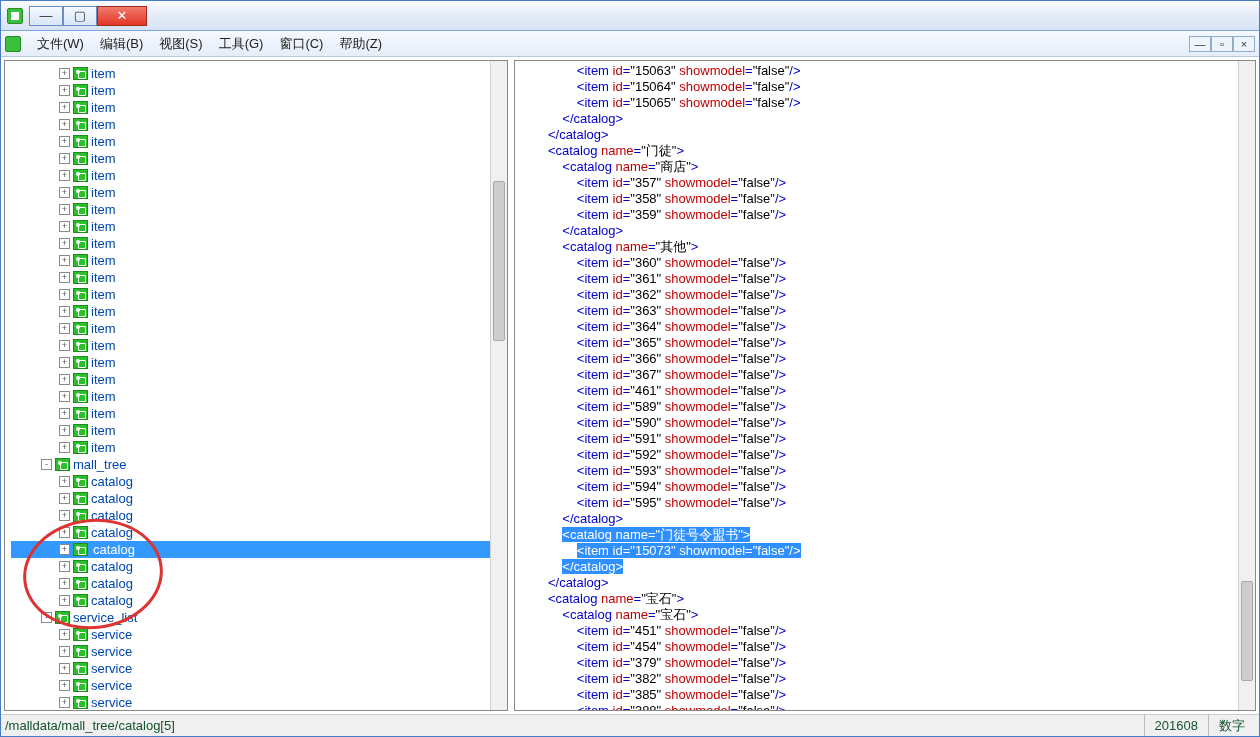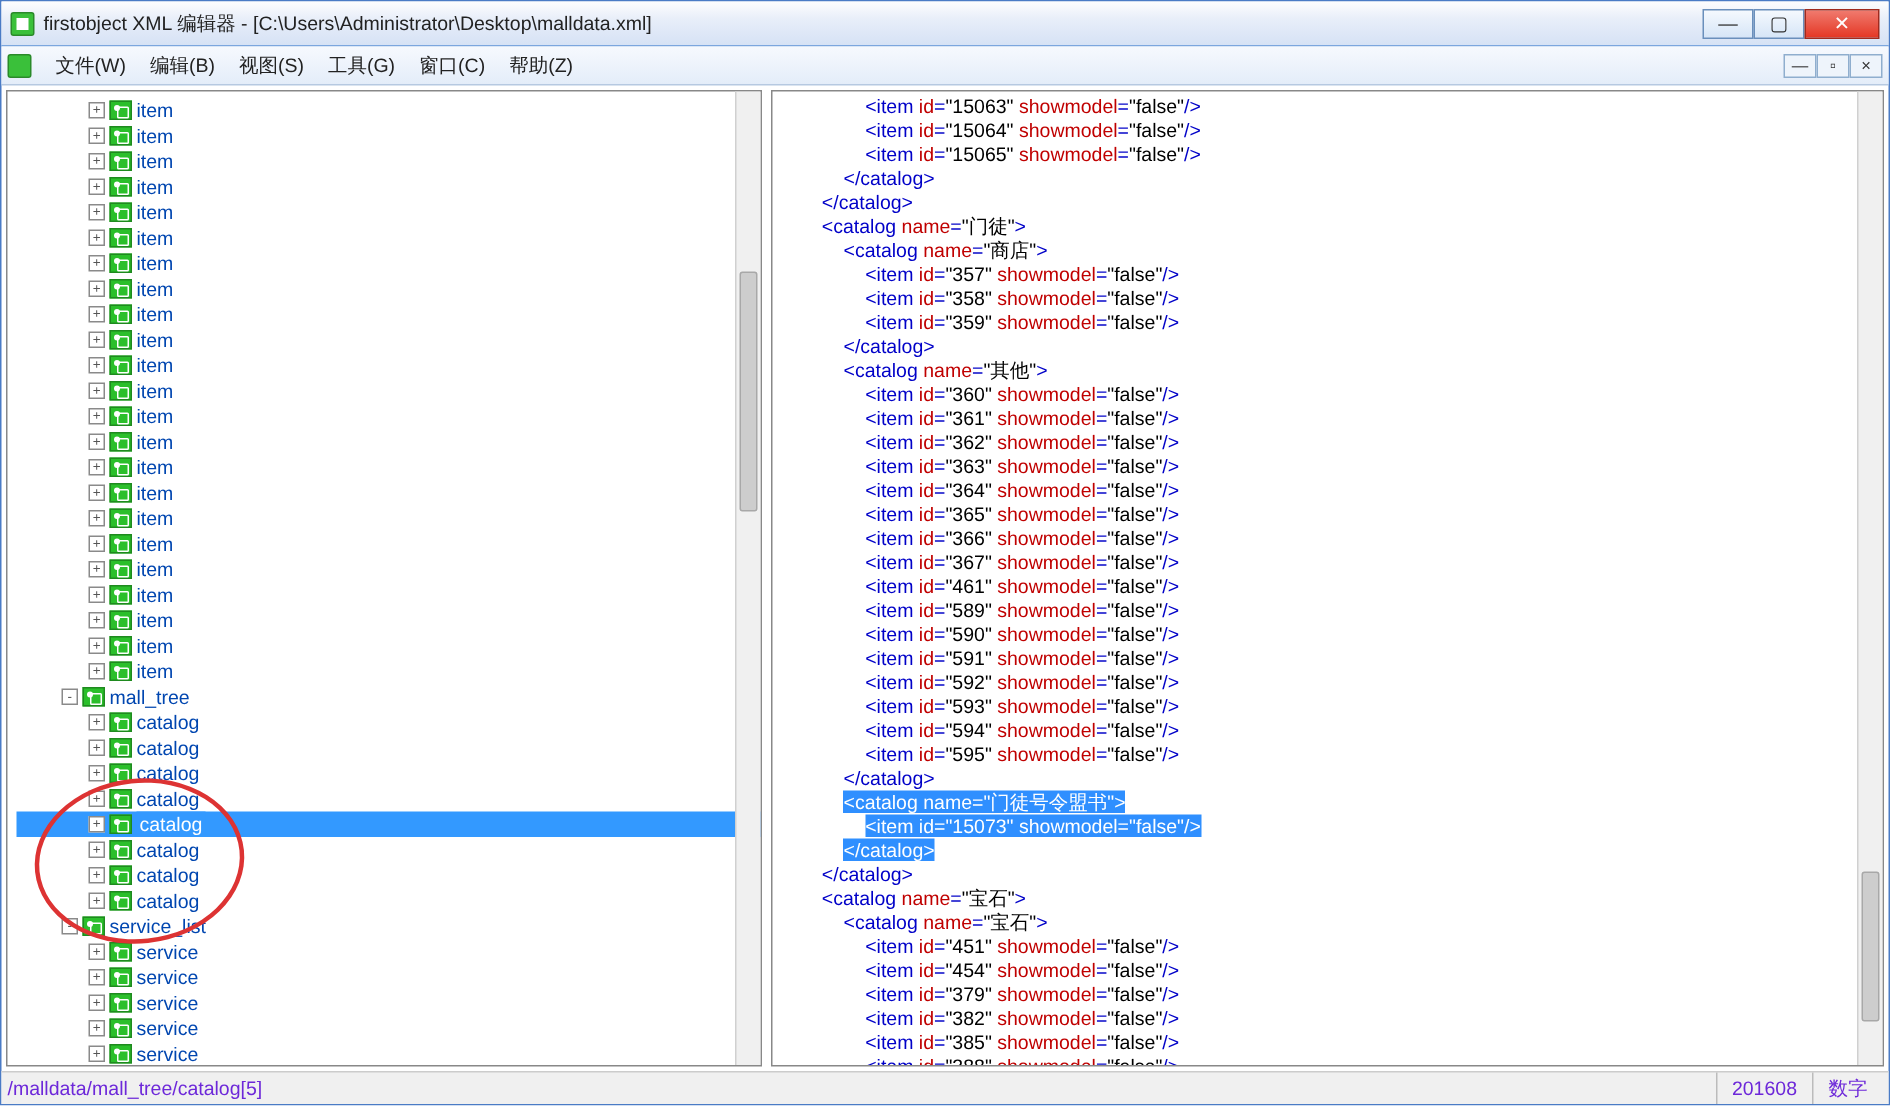--- a/index.html
+++ b/index.html
@@ -34,31 +34,30 @@
 .node-icon::after{content:"";position:absolute;right:1px;top:3px;width:6px;height:6px;border:1px solid #fff;border-radius:1px}
 .sel-row{background:#3399ff}
 .sel-label{background:#3399ff;color:#fff;padding:0 2px}
 .circle-annot{position:absolute;left:18px;top:458px;width:140px;height:110px;border:3px solid #d33;border-radius:50%;pointer-events:none;transform:rotate(-6deg)}
 .code{padding:2px 0 2px 4px;font-family:Consolas,monospace;font-size:14px;line-height:16px;white-space:pre;color:#000}
 .t-tag{color:#0000c8}
 .t-attr{color:#c00000}
 .t-punc{color:#0000c8}
 .hl{background:#2f8fff;color:#fff}
 .hl .t-tag,.hl .t-attr,.hl .t-punc{color:#fff}
-.statusbar{height:22px;background:#f0f0f0;border-top:1px solid #ccc;display:flex;align-items:center;padding:0 4px;color:#6d28d9}
+.statusbar{height:22px;background:#f0f0f0;border-top:1px solid #ccc;display:flex;align-items:center;padding:0 4px;color:#14532d}
 .statusbar .path{flex:1}
 .status-cell{border-left:1px solid #bbb;padding:0 10px;height:100%;display:flex;align-items:center}
 </style>
 </head>
 <body>
 
 <div class="window">
   <div class="titlebar">
     <span class="app-icon"></span>
-    <span class="title">firstobject XML 编辑器 - [C:\Users\Administrator\Desktop\malldata.xml]</span>
     <div class="winctrls">
       <div class="winbtn">—</div>
       <div class="winbtn">▢</div>
       <div class="winbtn close">✕</div>
     </div>
   </div>
   <div class="menubar">
     <span class="app-icon"></span>
     <span class="menu-item">文件(W)</span>
     <span class="menu-item">编辑(B)</span>

